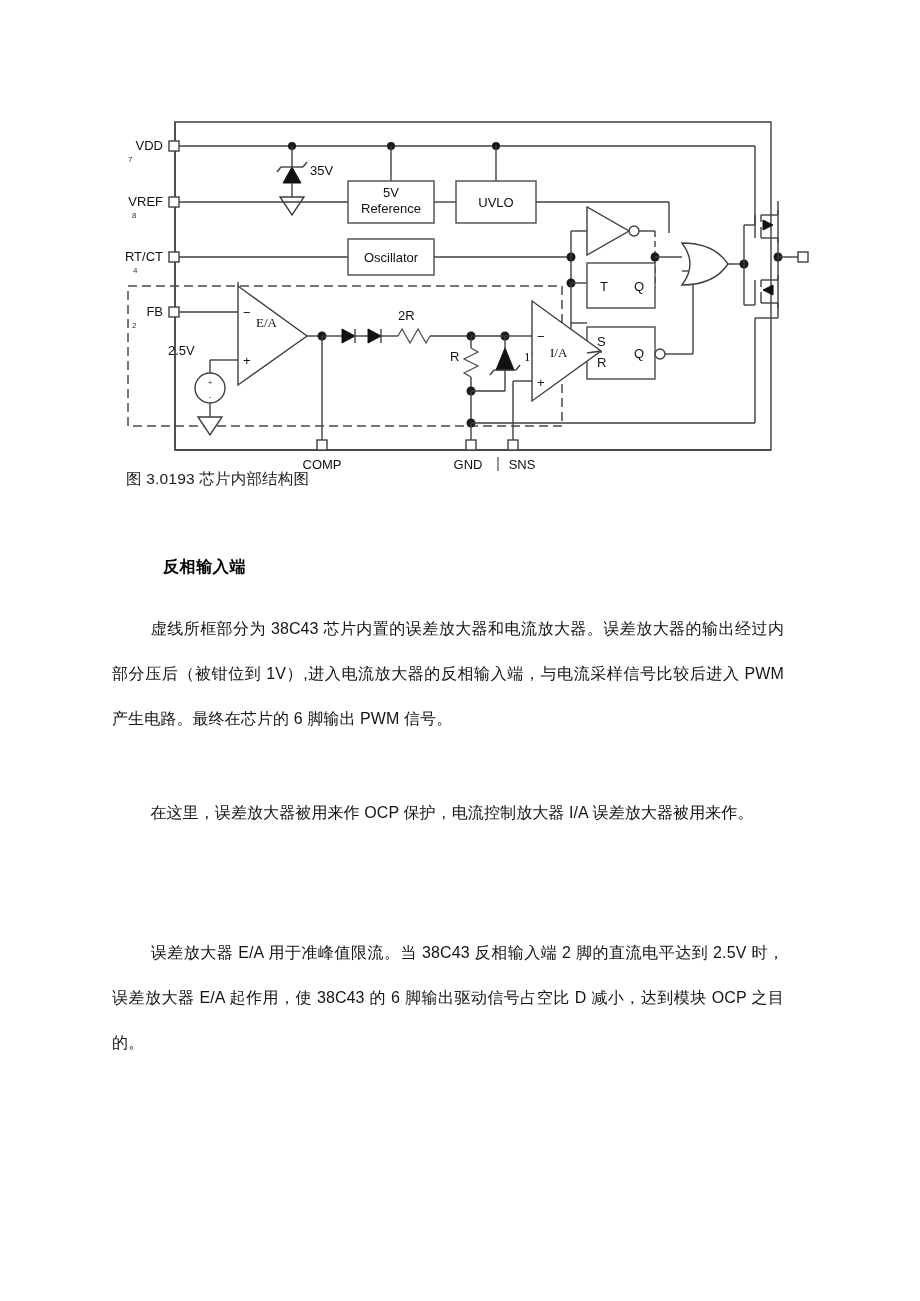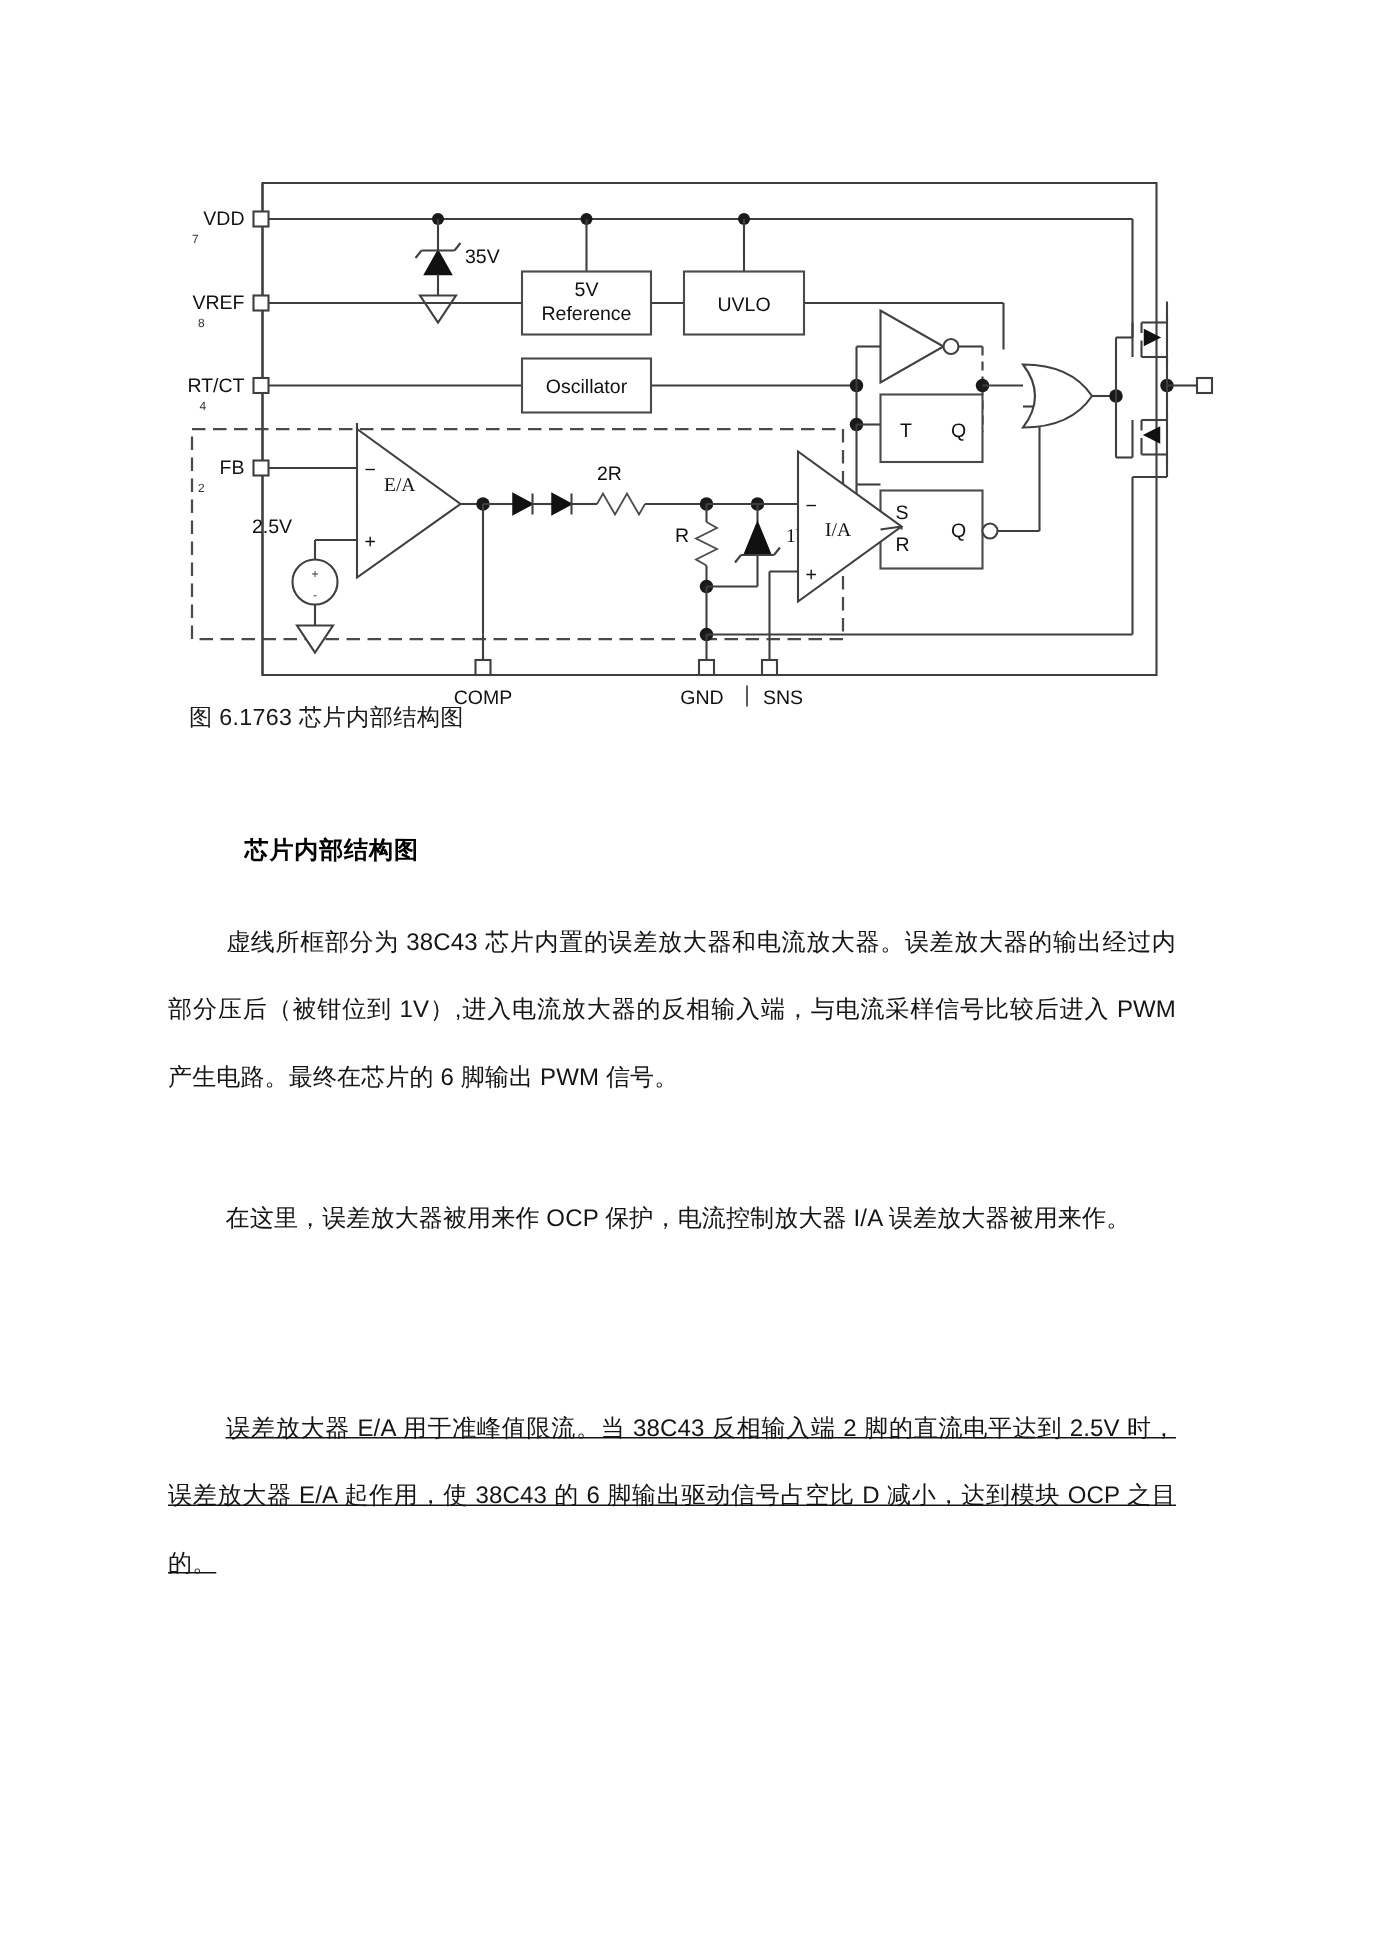--- a/index.html
+++ b/index.html
@@ -58,21 +58,21 @@
     font-size: 16px;
     line-height: 45px;
     text-align: justify;
     text-justify: inter-ideograph;
     color: #151515;
     letter-spacing: 0.1px;
   }
   .para .indent { display: inline-block; width: 2.4em; }
   #para1 { top: 606px; }
   #para2 { top: 790px; }
-  #para3 { top: 930px; text-decoration: underline; }
+  #para3 { top: 930px; }
   .svg-label {
     font-family: "Liberation Sans", "DejaVu Sans", sans-serif;
     font-size: 13px;
     fill: #111;
   }
   .svg-label-sm {
     font-family: "Liberation Sans", "DejaVu Sans", sans-serif;
     font-size: 8px;
     fill: #333;
   }
@@ -349,23 +349,23 @@
 
         <text class="svg-label" x="212" y="364" text-anchor="middle">COMP</text>
         <text class="svg-label" x="358" y="364" text-anchor="middle">GND</text>
         <line class="wire-thin" x1="388" y1="352" x2="388" y2="366"></line>
         <text class="svg-label" x="412" y="364" text-anchor="middle">SNS</text>
       </g>
 
     </svg>
   </div>
 
-  <div class="fig-caption">图 6.1763 芯片内部结构图</div>
-
-  <div class="section-heading">芯片内部结构图</div>
+  <div class="fig-caption">图 3.0193 芯片内部结构图</div>
+
+  <div class="section-heading">反相输入端</div>
 
   <div class="para" id="para1"><span class="indent"></span><span>虚线所框部分为 38C43 芯片内置的误差放大器和电流放大器。误差放大器的输出经过内部分压后（被钳位到 1V）,进入电流放大器的反相输入端，与电流采样信号比较后进入 PWM 产生电路。最终在芯片的 6 脚输出 PWM 信号。</span></div>
 
   <div class="para" id="para2"><span class="indent"></span><span>在这里，误差放大器被用来作 OCP 保护，电流控制放大器 I/A 误差放大器被用来作。</span></div>
 
   <div class="para" id="para3"><span class="indent"></span><span>误差放大器 E/A 用于准峰值限流。当 38C43 反相输入端 2 脚的直流电平达到 2.5V 时，误差放大器 E/A 起作用，使 38C43 的 6 脚输出驱动信号占空比 D 减小，达到模块 OCP 之目的。</span></div>
 
 </div>
 
 </body></html>

